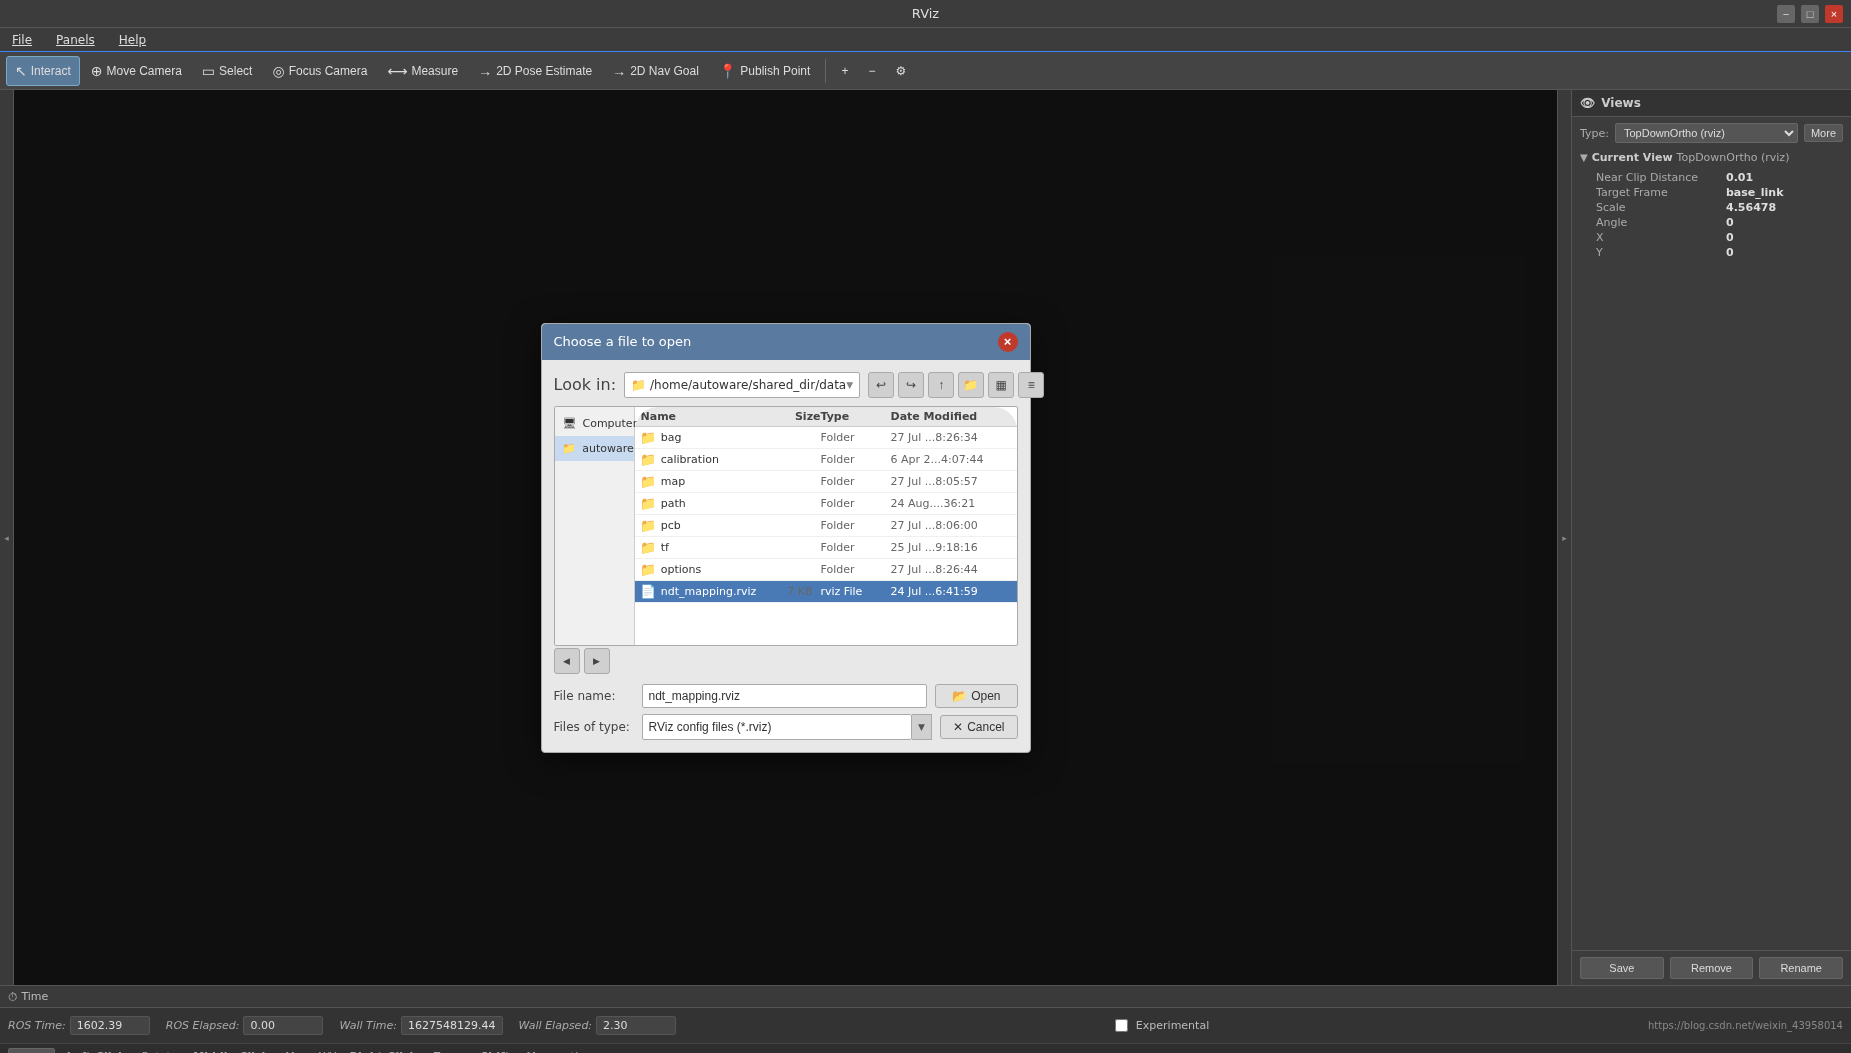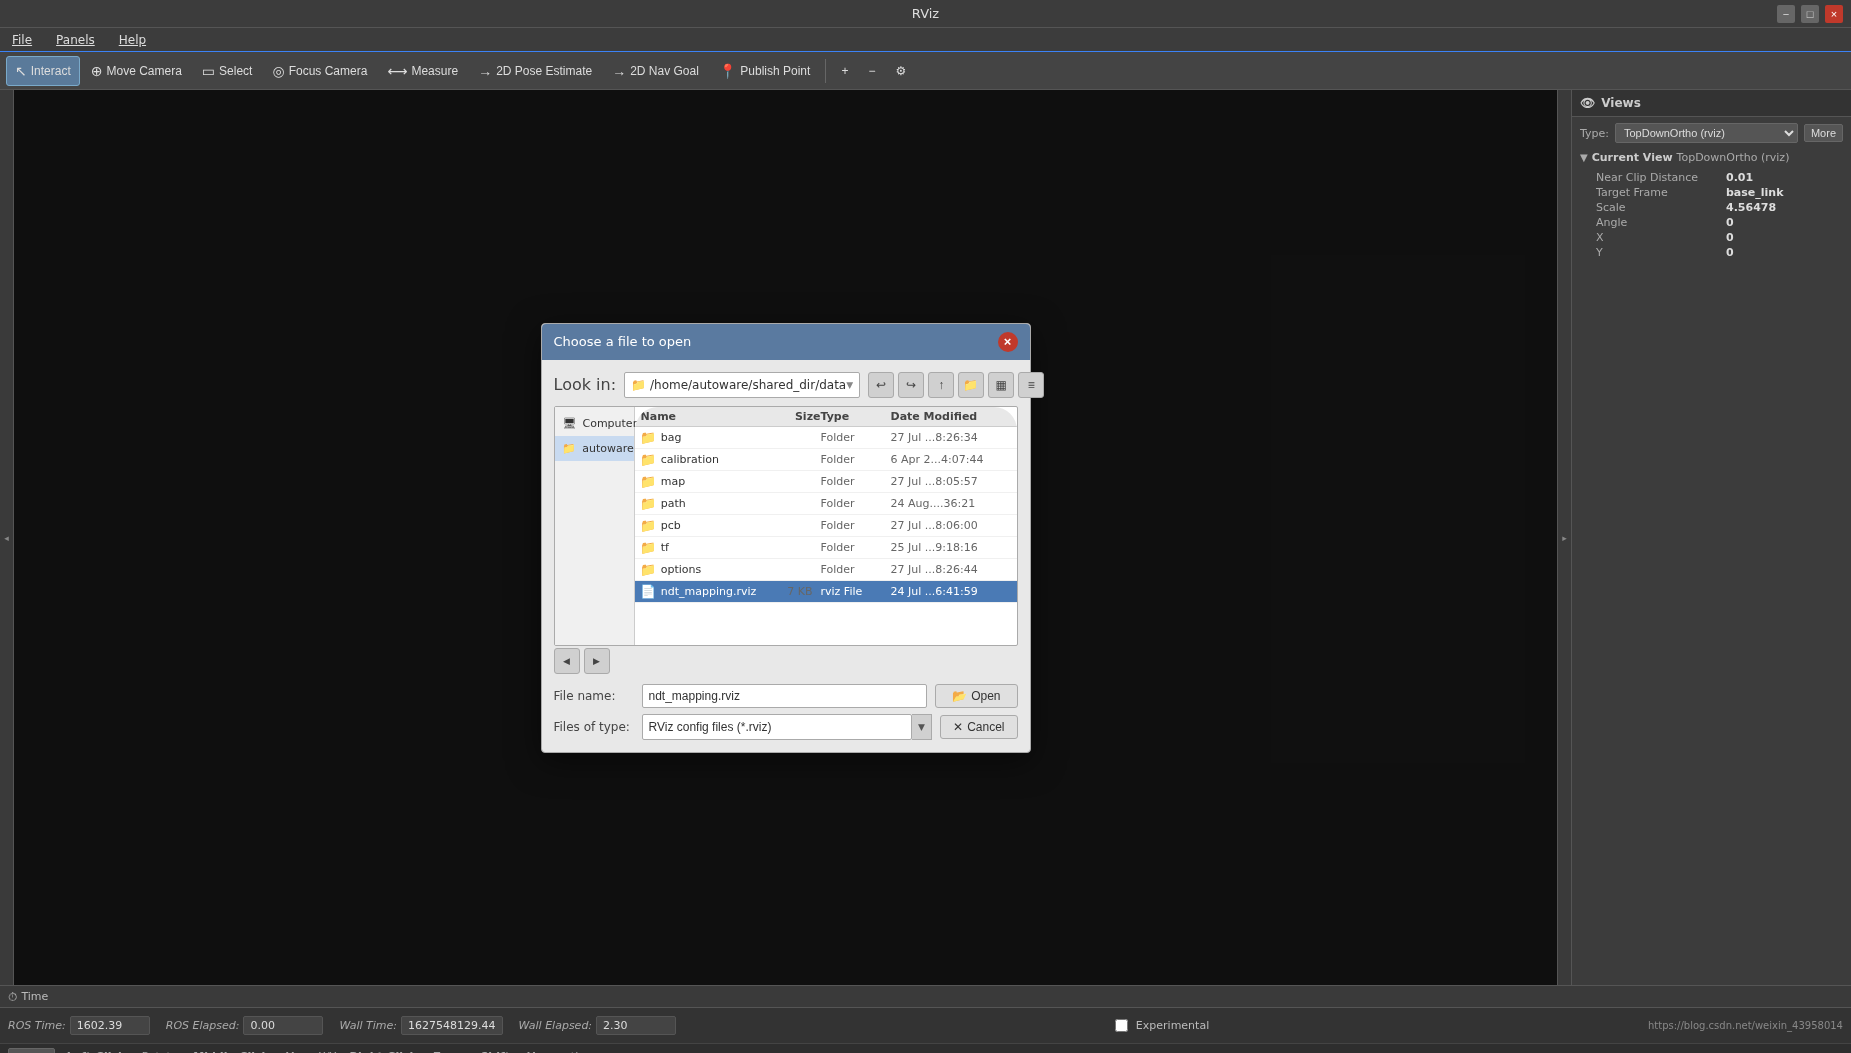--- a/index.html
+++ b/index.html
@@ -784,20 +784,25 @@
             <div class="cv-row">
               <span class="cv-key">X</span>
               <span class="cv-val">0</span>
             </div>
             <div class="cv-row">
               <span class="cv-key">Y</span>
               <span class="cv-val">0</span>
             </div>
           </div>
       </div>
+    </div>
+    <div class="panel-footer">
+      <button class="panel-footer-btn">Save</button>
+      <button class="panel-footer-btn">Remove</button>
+      <button class="panel-footer-btn">Rename</button>
     </div>
   </div>
 </div>
 
 <div class="time-bar">
   <span class="time-icon">⏱</span>
   <span>Time</span>
 </div>
 
 <div class="status-bar">

